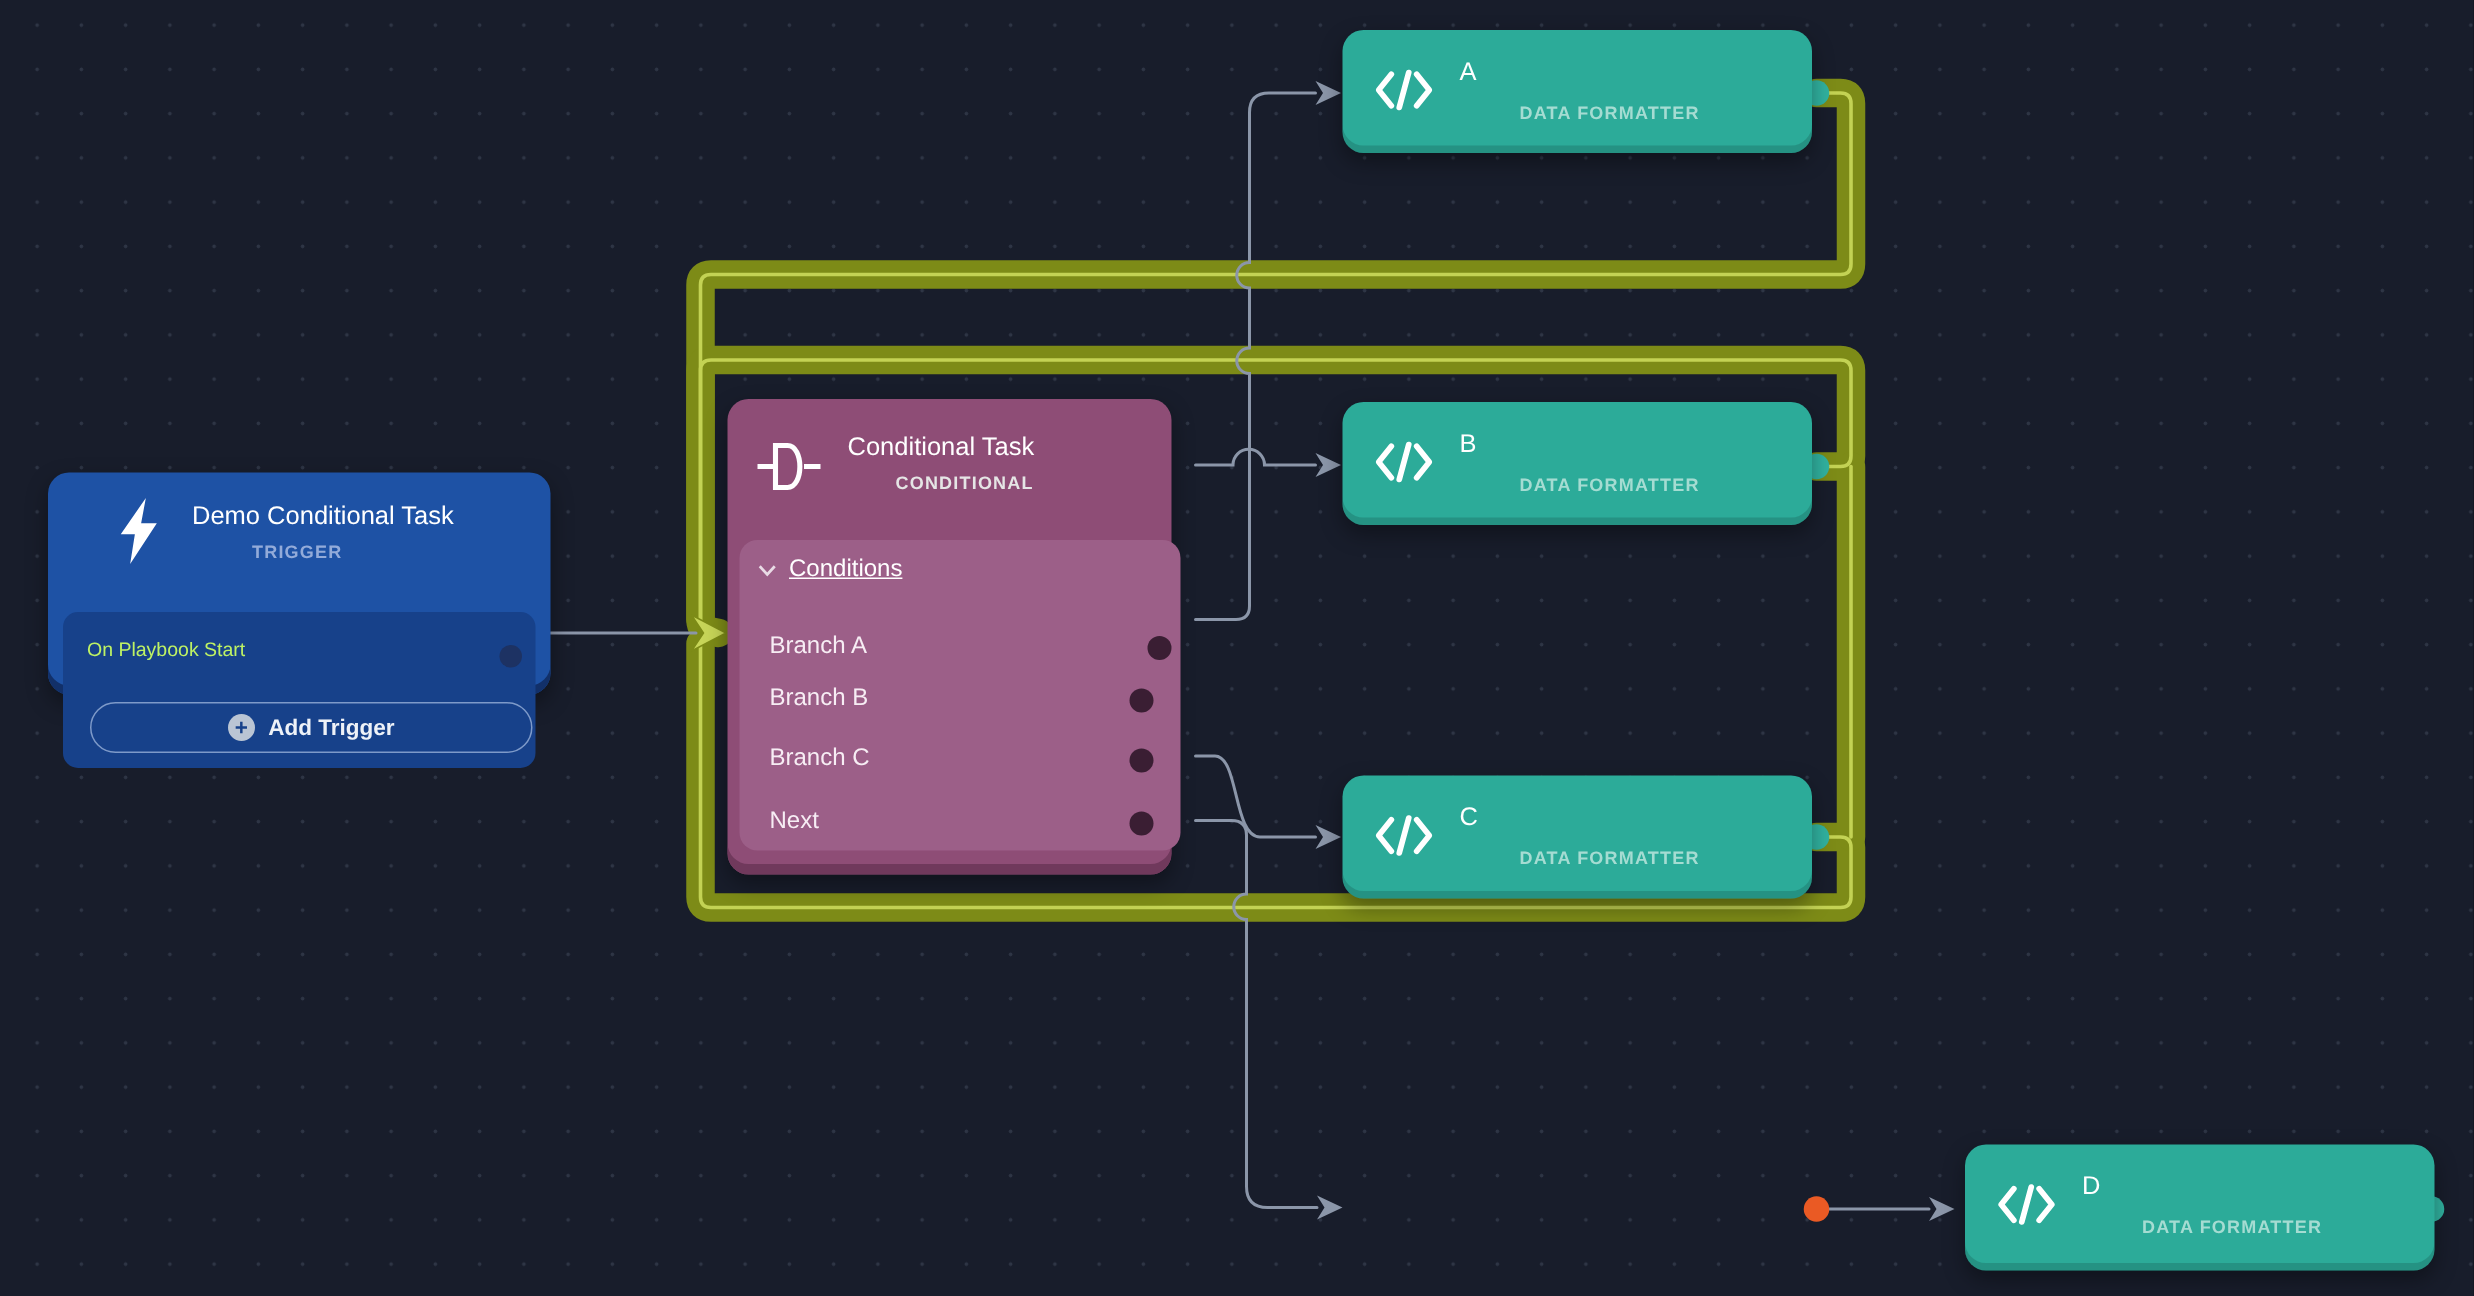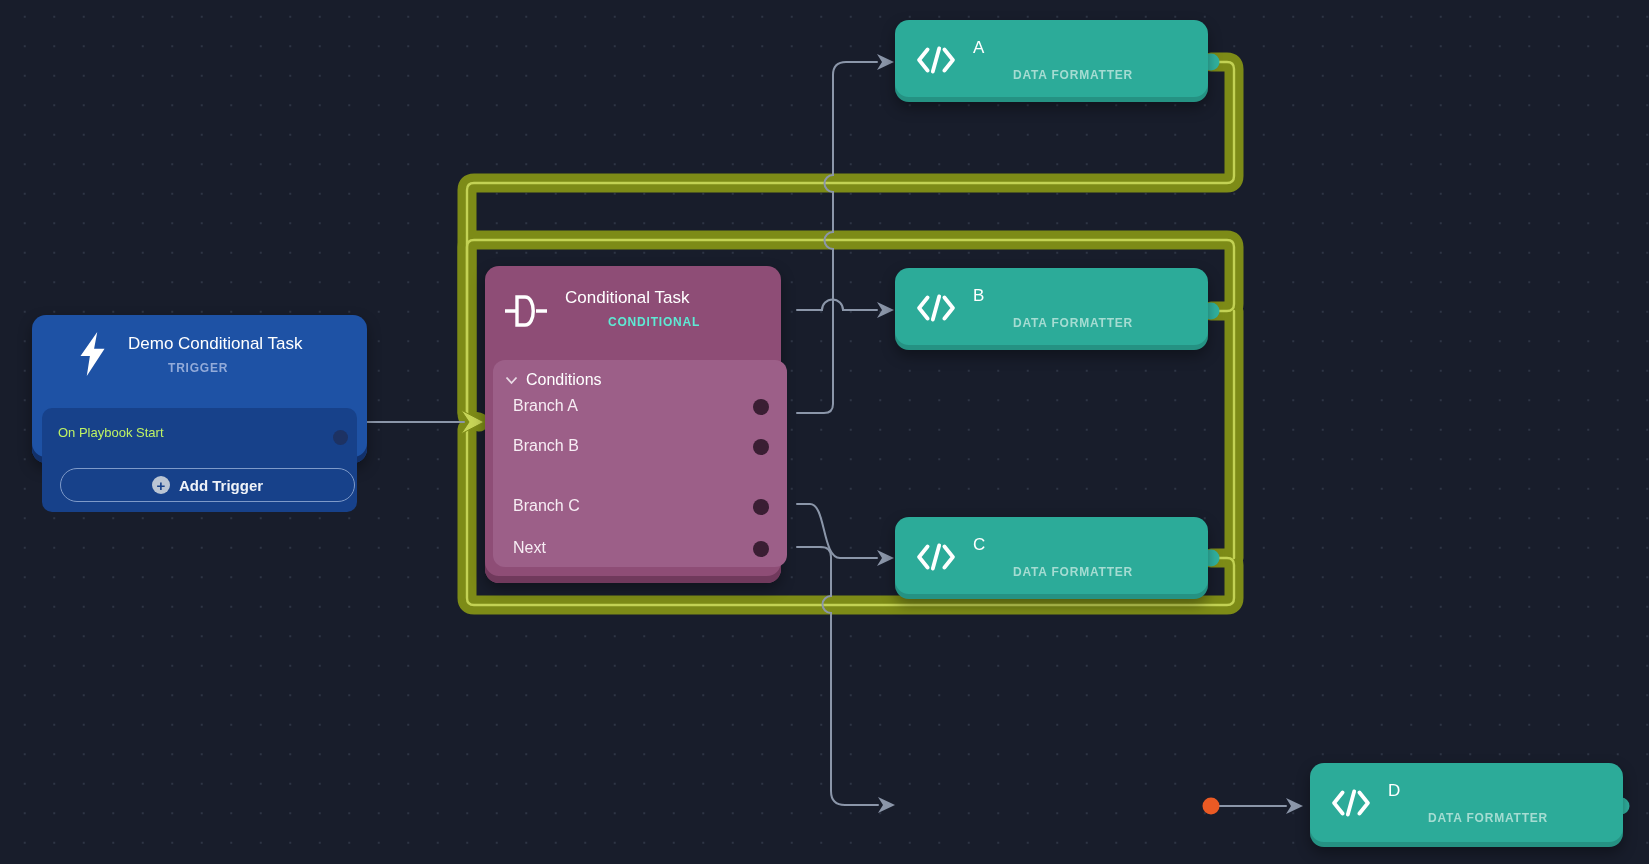--- a/index.html
+++ b/index.html
@@ -21,23 +21,23 @@
   #trigger-row{position:absolute;left:16px;top:17px;font-size:13px;color:#bef264;}
   #trigger-dot{position:absolute;right:9px;top:22px;width:15px;height:15px;border-radius:50%;background:#1d3263;}
   #add-trigger{position:absolute;left:18px;top:60px;width:295px;height:34px;border:1.5px solid #7e9ac9;border-radius:17px;
     display:flex;align-items:center;justify-content:center;gap:9px;box-sizing:border-box;cursor:pointer;}
   #add-trigger .plus{width:18px;height:18px;border-radius:50%;background:#bac5d4;color:#17418a;font-size:15px;font-weight:700;
     display:flex;align-items:center;justify-content:center;line-height:1;}
   #add-trigger .lbl{font-size:15px;color:#eef2f8;font-weight:bold;}
   
   #conditional{left:485px;top:266px;width:296px;height:317px;background:#8e4d76;box-shadow:inset 0 -7px 0 #70395c,0 6px 14px rgba(0,0,0,.35);}
   #conditional .title{left:80px;top:22px;}
-  #conditional .subtitle{left:83px;top:49px;color:#5eead4;text-align:center;}
+  #conditional .subtitle{left:72px;top:49px;color:#e5e5e5;text-align:center;}
   #cond-panel{position:absolute;left:8px;top:94px;width:294px;height:207px;background:#9c5f88;border-radius:12px;}
-  #cond-head{position:absolute;left:12px;top:8px;height:24px;display:flex;align-items:center;gap:8px;color:#ffffff;font-size:16px;cursor:pointer;}
+  #cond-head{position:absolute;left:12px;top:8px;height:24px;display:flex;align-items:center;gap:8px;color:#ffffff;font-size:16px;cursor:pointer;text-decoration:underline;}
   .branch-row{position:absolute;left:0;width:100%;height:32px;}
   .branch-row .bl{position:absolute;left:20px;top:5px;font-size:16px;color:#f7edf4;}
   .branch-row .bdot{position:absolute;right:18px;top:7px;width:16px;height:16px;border-radius:50%;background:#3a1e33;}
   
   .teal{background:#2cab99;box-shadow:inset 0 -5px 0 rgba(0,0,0,.14),0 6px 14px rgba(0,0,0,.35);}
   .teal .subtitle{color:#a5dcd2;}
   #node-a{left:895px;top:20px;width:313px;height:82px;}
   #node-b{left:895px;top:268px;width:313px;height:82px;}
   #node-c{left:895px;top:517px;width:313px;height:82px;}
   #node-d{left:1310px;top:763px;width:313px;height:84px;}
@@ -115,25 +115,25 @@
     </svg>
     <div class="title">Conditional Task</div>
     <div class="subtitle">CONDITIONAL</div>
     <div id="cond-panel">
       <div id="cond-head">
         <svg width="13" height="9" viewBox="0 0 13 9">
           <polyline points="1.5,1.5 6.5,7 11.5,1.5" fill="none" stroke="#e9dbe6" stroke-width="1.8"></polyline>
         </svg>
         <span>Conditions</span>
       </div>
-      <div class="branch-row" style="top:32px;">
+      <div class="branch-row" style="top:57px;padding-left:12px;">
         <span class="bl">Branch A</span>
         <span class="bdot"></span>
       </div>
-      <div class="branch-row" style="top:72px;">
+      <div class="branch-row" style="top:92px;">
         <span class="bl">Branch B</span>
         <span class="bdot"></span>
       </div>
       <div class="branch-row" style="top:132px;">
         <span class="bl">Branch C</span>
         <span class="bdot"></span>
       </div>
       <div class="branch-row" style="top:174px;text-align:right;">
         <span class="bl">Next</span>
         <span class="bdot"></span>

